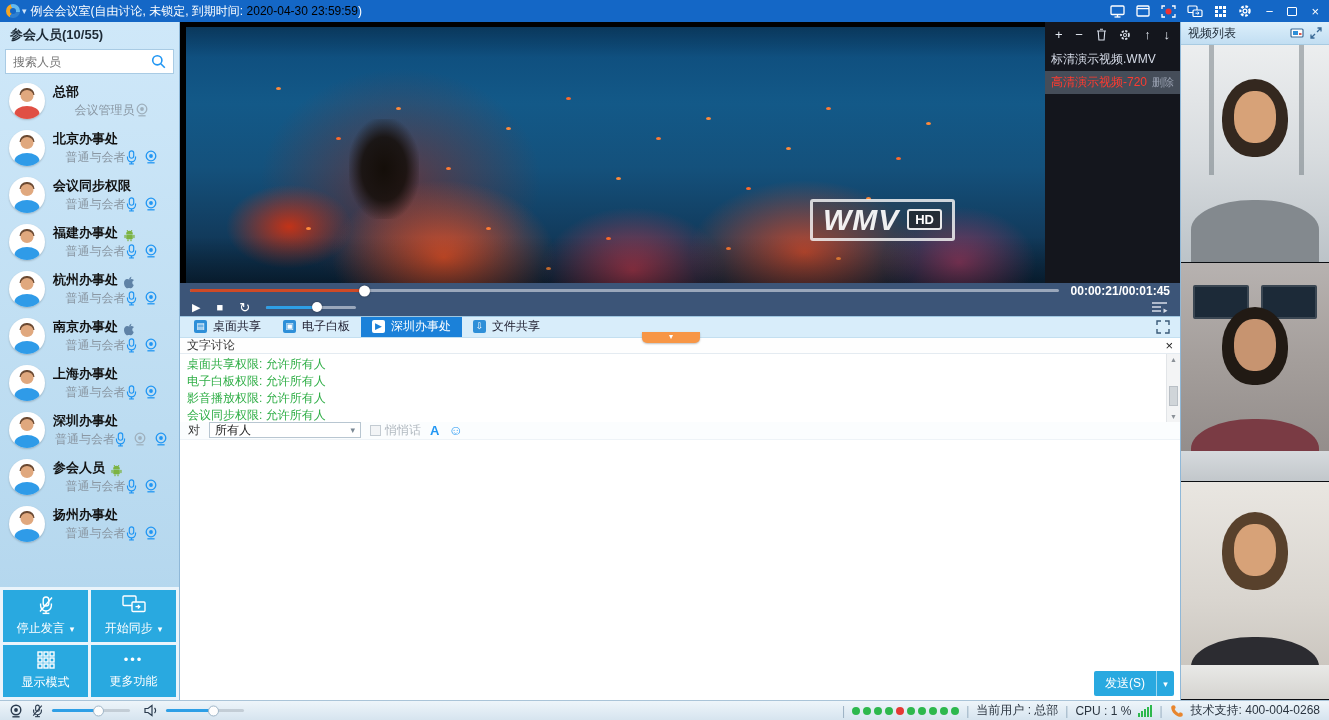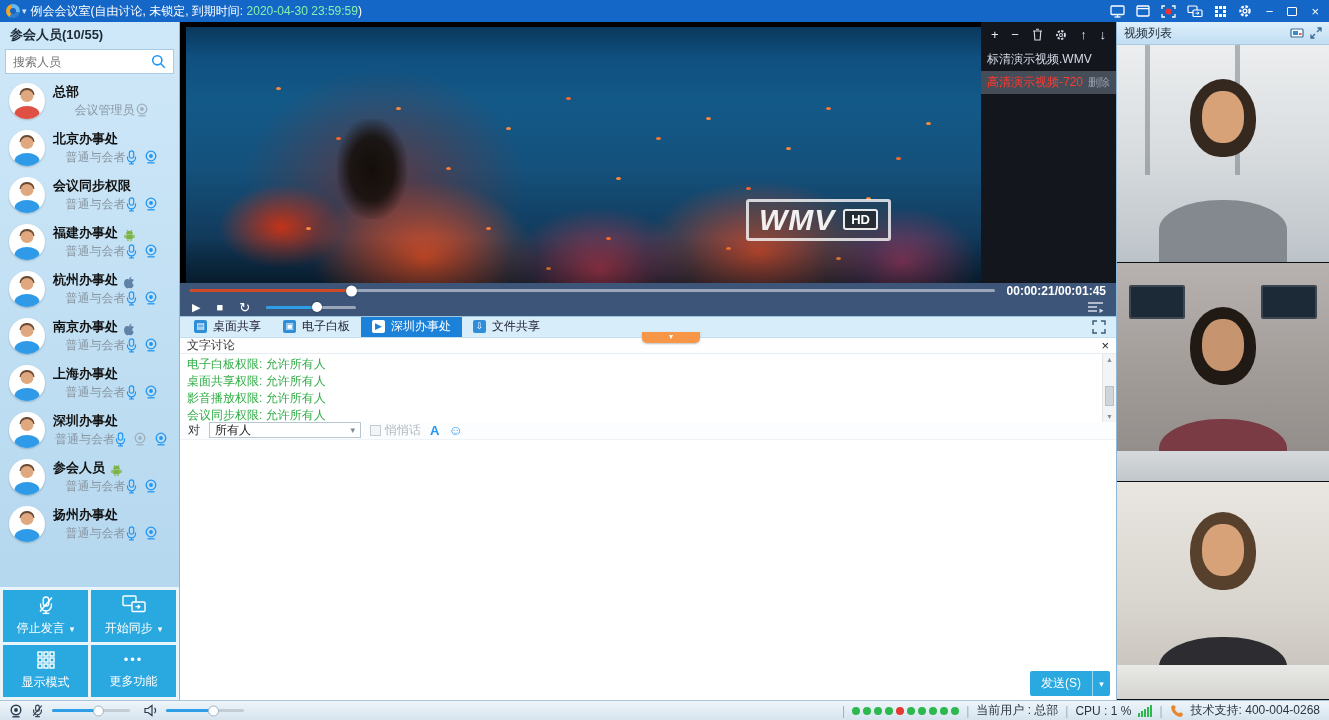--- a/index.html
+++ b/index.html
@@ -5,33 +5,33 @@
   *{margin:0;padding:0;box-sizing:border-box}
   html,body{width:1329px;height:720px;overflow:hidden;font-family:"Liberation Sans","DejaVu Sans",sans-serif}
   .app{width:1329px;height:720px;display:flex;flex-direction:column;background:#e7f1f8}
 
   
   .titlebar{height:22px;background:#1467c6;display:flex;align-items:center;color:#fff;font-size:12px;padding:0 6px;flex-shrink:0}
   .logo{width:14px;height:14px;border-radius:50%;background:conic-gradient(from 210deg,#f5a623 0 130deg,#63b9f0 130deg 250deg,#2e7fd0 250deg 360deg);position:relative;flex-shrink:0}
   .logo::after{content:"";position:absolute;inset:4px;border-radius:50%;background:#1467c6}
   .logo-chev{font-size:9px;margin:0 4px 0 2px;color:#cfe4fa}
   .tb-title{white-space:nowrap}
-  .tb-title .yellow{color:#86efac}
+  .tb-title .yellow{color:#000000}
   .tb-spacer{flex:1}
   .tb-tools{display:flex;align-items:center;gap:11px;margin-right:14px}
   .tb-tools span{display:flex;align-items:center;cursor:pointer}
   .tb-win{display:flex;align-items:center;gap:14px;margin-right:4px;font-size:13px}
   .tb-win .wc{cursor:pointer;line-height:1}
   .maxbox{width:10px;height:9px;border:1px solid #fff;border-radius:1px;display:inline-block}
 
   
   .content{flex:1;display:flex;min-height:0}
   .sidebar{width:180px;background:linear-gradient(180deg,#cfe8f9 0%,#bcdcf1 60%,#b0d4ec 100%);border-right:1px solid #8fb8d8;display:flex;flex-direction:column}
   .main{flex:1;display:flex;flex-direction:column;min-width:0;background:#fff}
-  .rightpanel{width:213px;border-left:1px solid #8fb8d8;display:flex;flex-direction:column;background:#cfe7f8}
+  .rightpanel{width:149px;border-left:1px solid #8fb8d8;display:flex;flex-direction:column;background:#cfe7f8}
 
   
   .sb-header{height:26px;line-height:26px;padding-left:10px;font-weight:bold;font-size:13px;color:#1d2a36}
   .sb-search{padding:1px 5px 3px}
   .sb-search-box{background:#fff;height:25px;border:1px solid #a9cbe4;display:flex;align-items:center;padding:0 7px;gap:4px}
   .sb-search-box input{border:none;outline:none;flex:1;font-size:12px;color:#555;min-width:0;background:transparent}
   .plist{display:flex;flex-direction:column}
   .prow{height:47px;display:flex;align-items:center;padding:0 9px;cursor:pointer}
   .avatar{width:36px;height:36px;border-radius:50%;background:#fff;position:relative;overflow:hidden;flex-shrink:0;box-shadow:0 1px 2px rgba(0,0,0,.2)}
   .av-head{position:absolute;top:7px;left:50%;transform:translateX(-50%);width:13px;height:12px;border-radius:50%;background:#e0a87e;z-index:2}
@@ -792,22 +792,22 @@
       </div>
 
       <div class="chat-head">
         <span>文字讨论</span>
         <span class="chat-close">×</span>
       </div>
 
       <div class="chat-msgs">
         <div>
 
-        <div class="msg">电子白板权限: 允许所有人</div>
-            <div class="msg">桌面共享权限: 允许所有人</div>
+        <div class="msg">桌面共享权限: 允许所有人</div>
+            <div class="msg">电子白板权限: 允许所有人</div>
             <div class="msg">影音播放权限: 允许所有人</div>
             <div class="msg">会议同步权限: 允许所有人</div>
           </div>
         <div class="chat-scroll">
           <span class="arr">▲</span>
           <span class="arr">▼</span>
           <span class="sthumb"></span>
         </div>
       </div>
 

